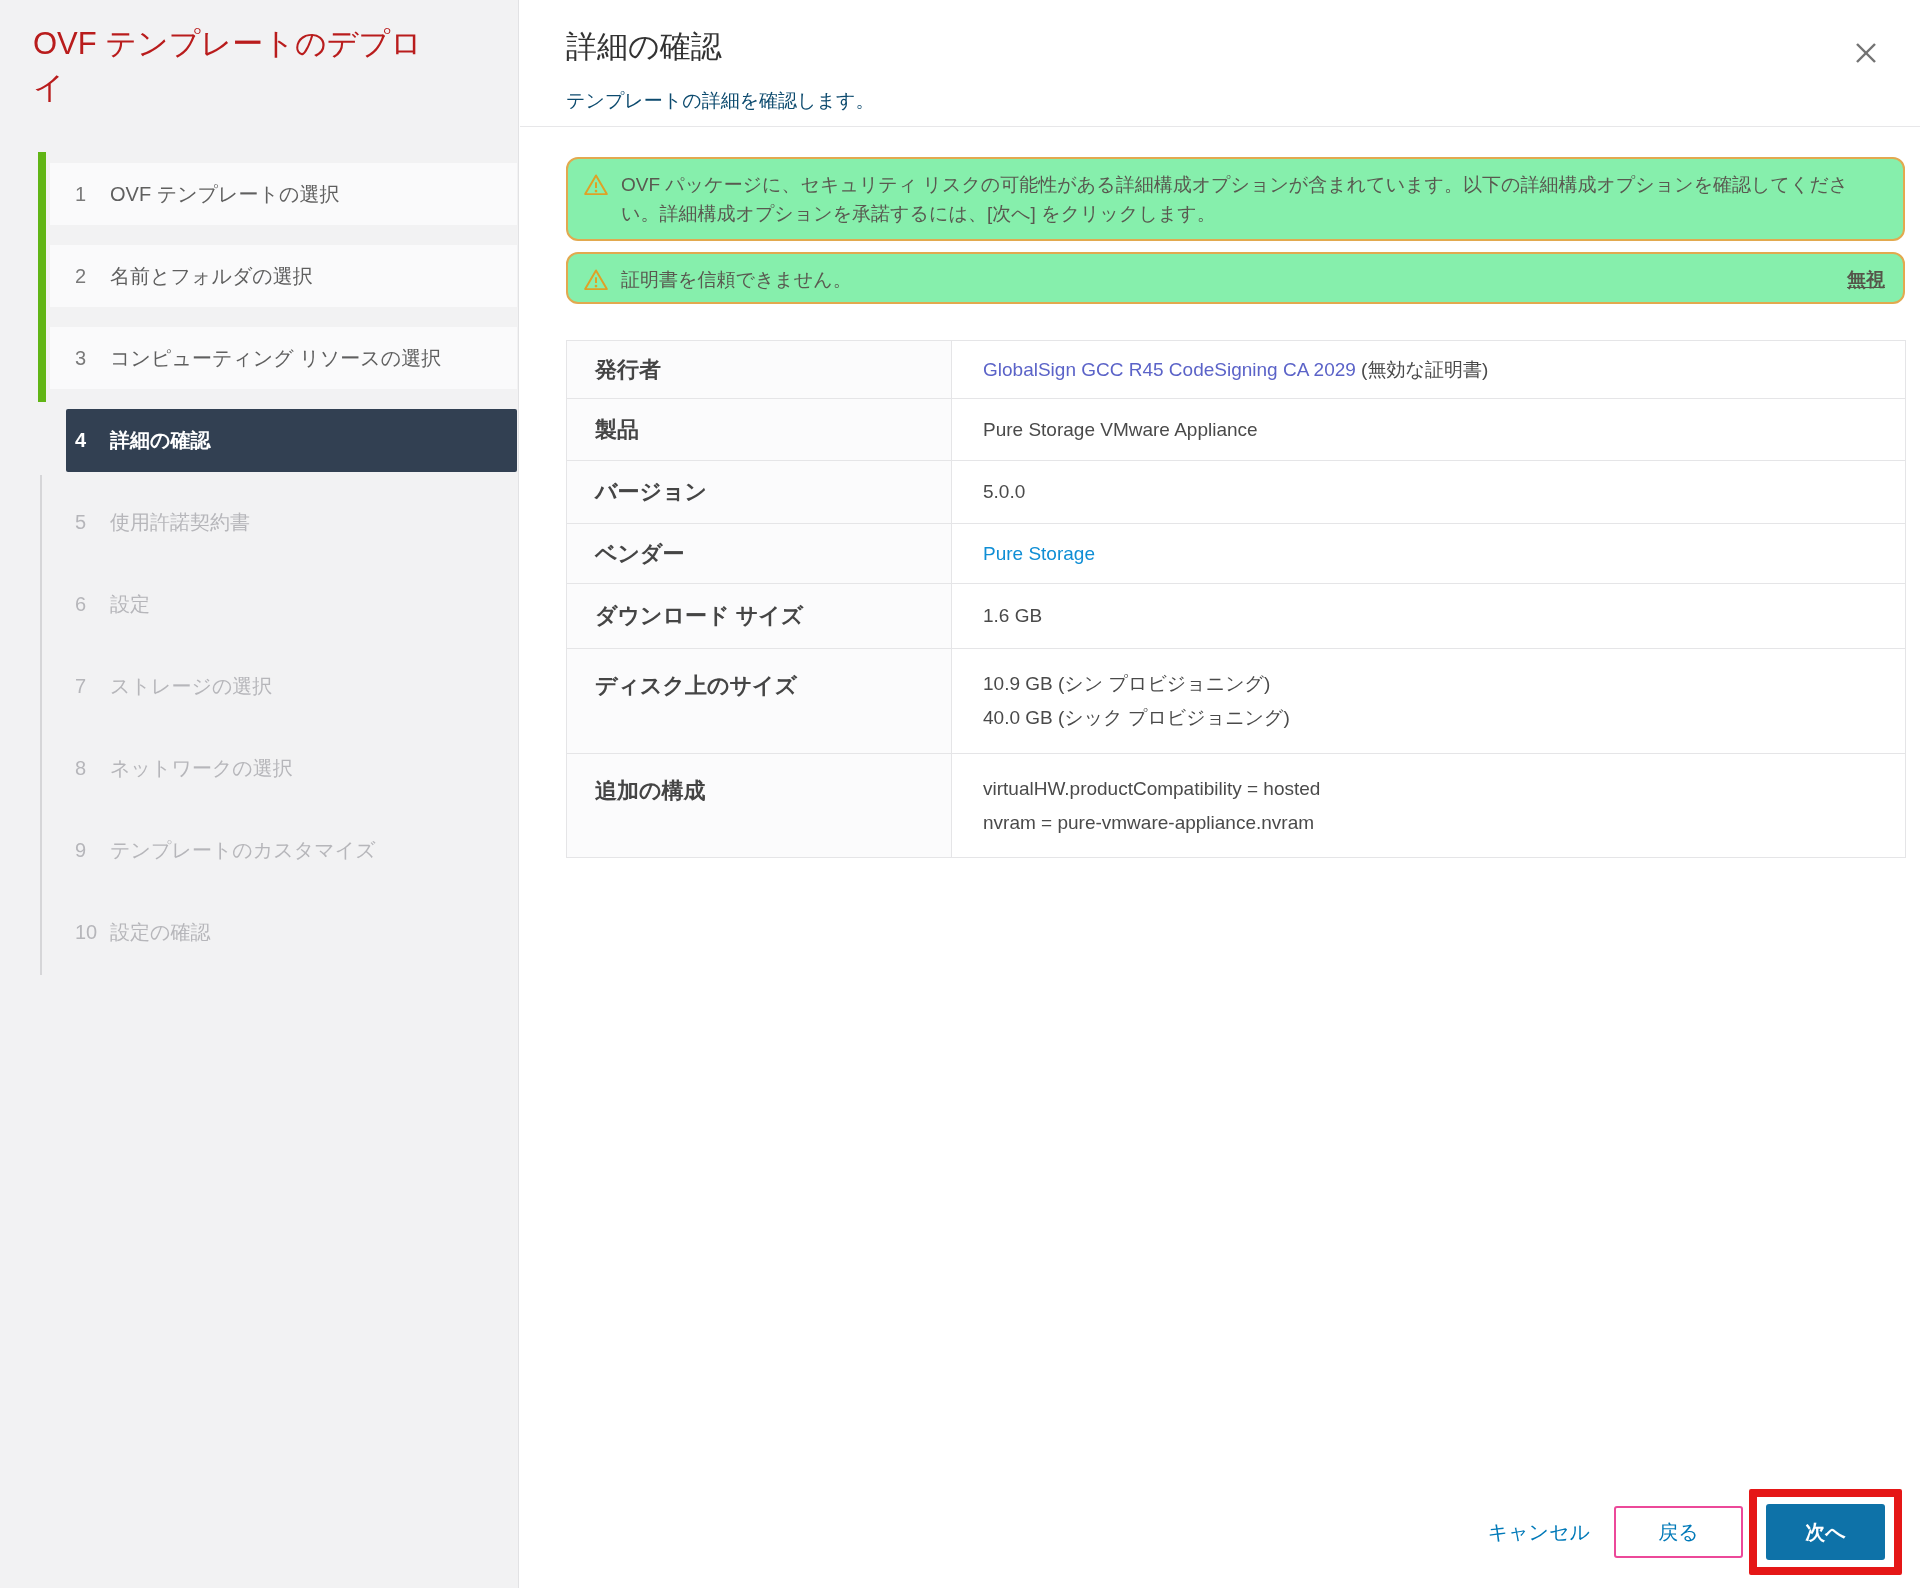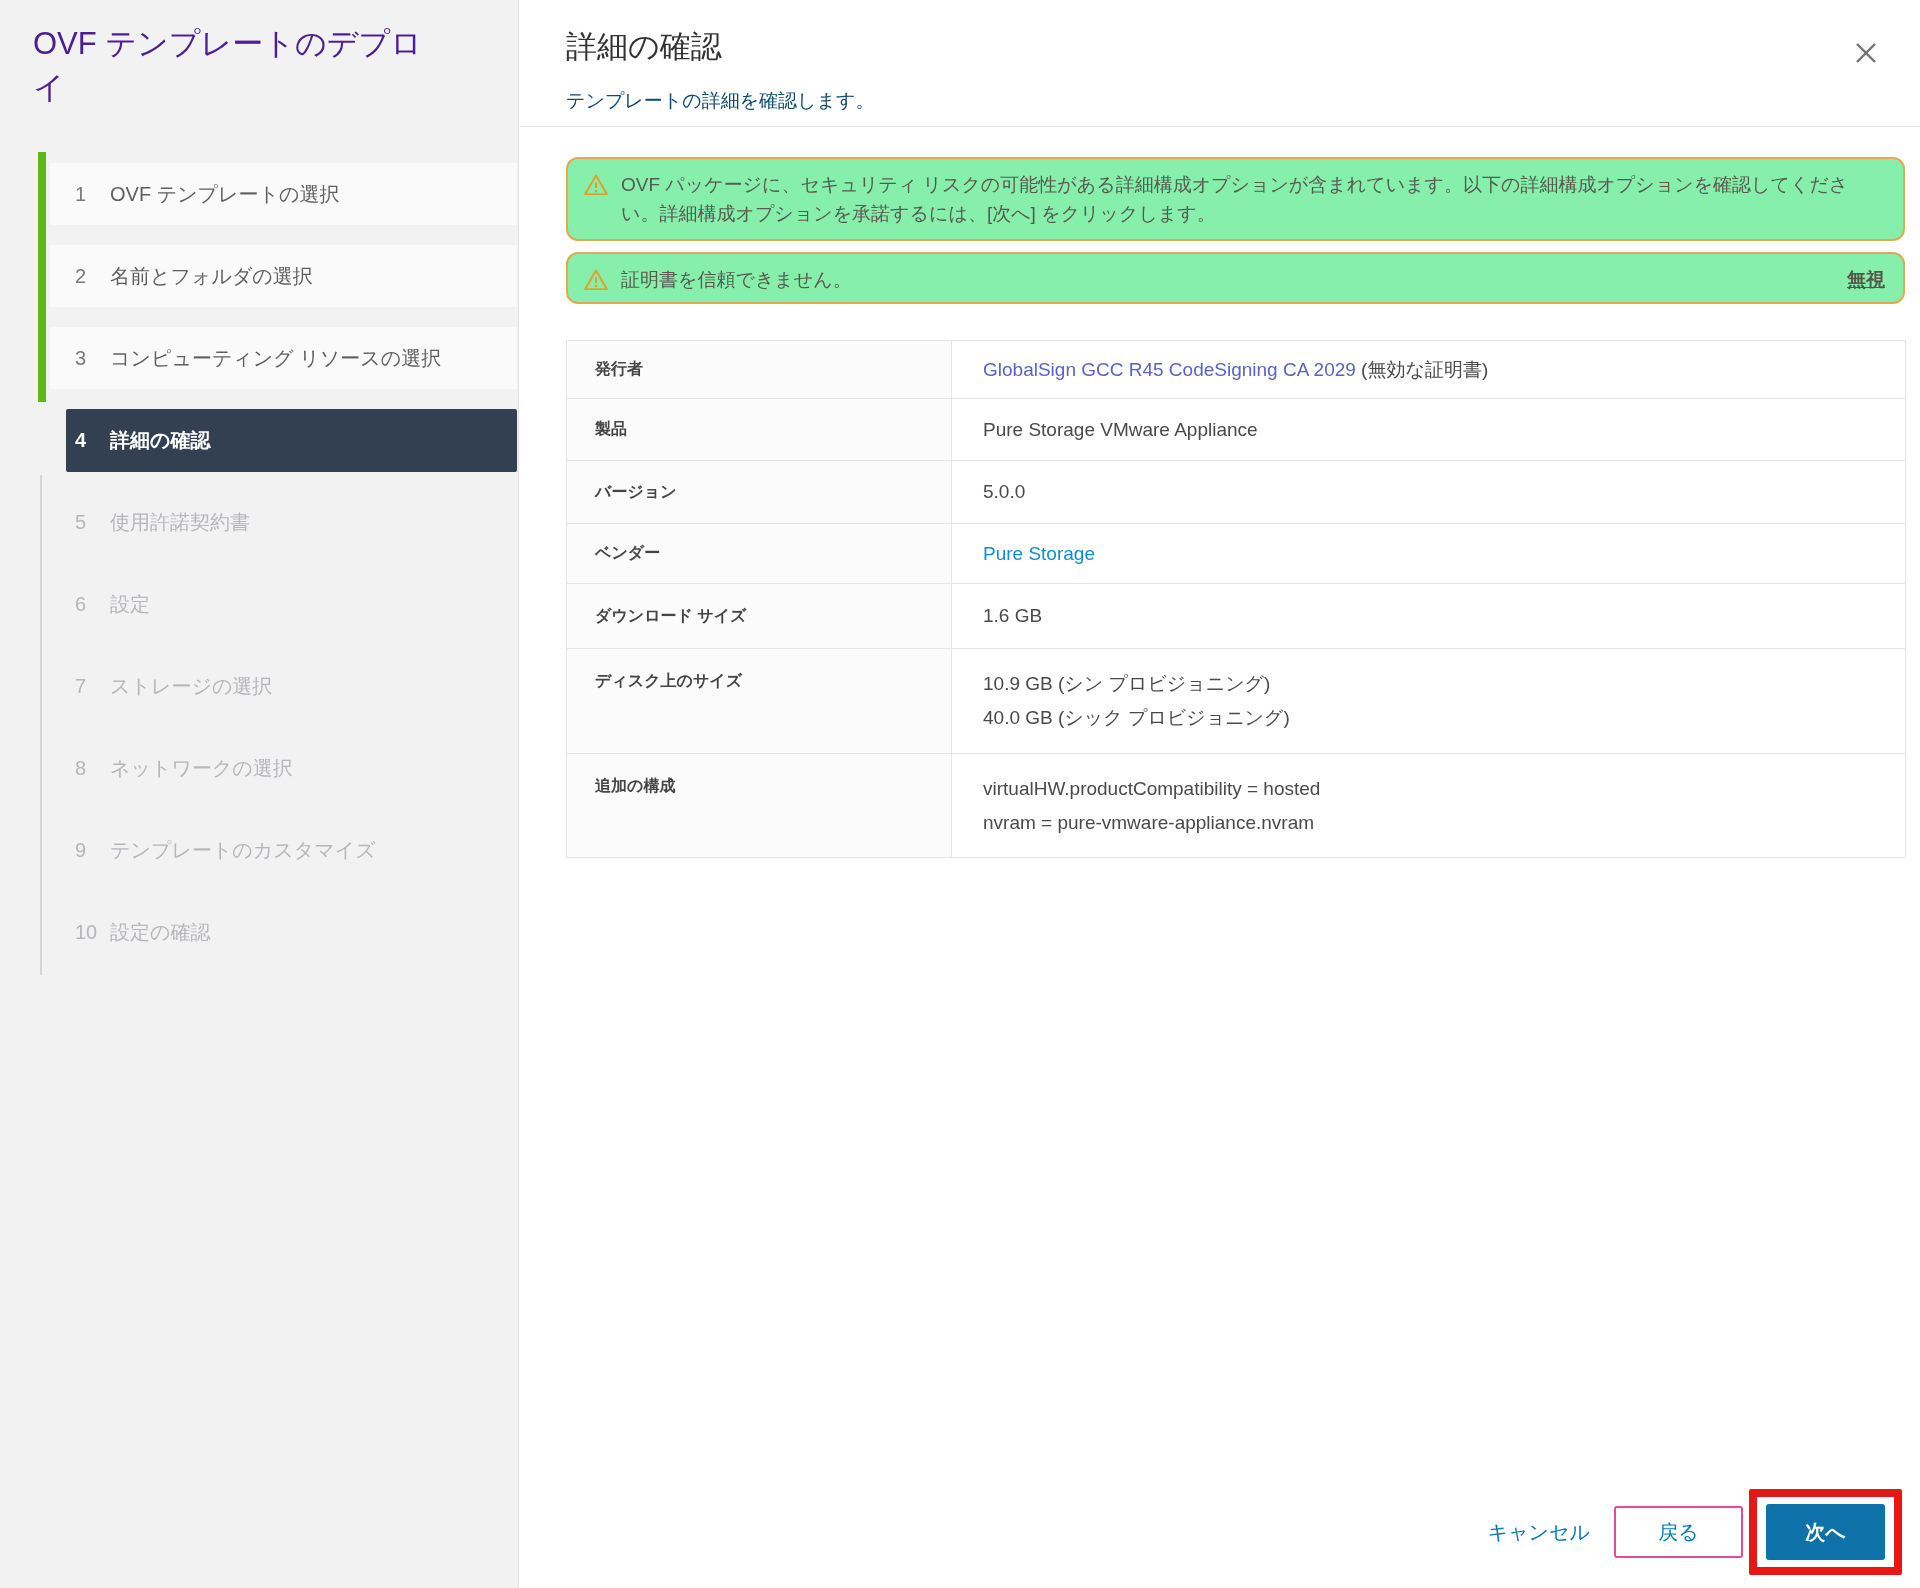--- a/index.html
+++ b/index.html
@@ -4,21 +4,21 @@
 <style>
   * { margin:0; padding:0; box-sizing:border-box; }
   html,body { background:#ffffff; }
   body { font-family:"Liberation Sans","DejaVu Sans",sans-serif; }
   .dialog { position:relative; width:1920px; height:1588px; background:#ffffff; overflow:hidden; }
 
   
   .sidebar { position:absolute; left:0; top:0; width:519px; height:100%;
              background:#f2f2f3; border-right:1px solid #e2e2e4; }
   .wizard-title { position:absolute; left:33px; top:22px; width:392px;
-                  font-size:31px; line-height:44px; font-weight:400; color:#4c1d95; }
+                  font-size:31px; line-height:44px; font-weight:400; color:#b91c1c; }
   .rail-green { position:absolute; left:38px; top:152px; width:8px; height:250px; background:#61b515; }
   .rail-gray  { position:absolute; left:40px; top:475px; width:2px; height:500px; background:#d6d6d8; }
 
   .step { position:absolute; left:50px; right:1px; height:62px;
           display:flex; align-items:center; padding-left:25px; font-size:20px; }
   .step .num { width:26px; flex:none; }
   .step .lbl { margin-left:9px; white-space:nowrap; }
   .step.completed { background:#fafafb; }
   .step.completed .num { color:#7a7a7a; }
   .step.completed .lbl { color:#5f5f5f; }
@@ -45,21 +45,21 @@
   .banner-cert .warn-icon { margin-top:0; }
   .banner-text { margin-left:12px; font-size:19px; line-height:29px; color:#595950; flex:1; }
   .ignore-link { flex:none; font-size:19px; font-weight:700; color:#55554a;
                  text-decoration:underline; cursor:pointer; margin-left:20px; }
 
   
   .details { position:absolute; left:46px; top:340px; width:1340px;
              border-collapse:collapse; table-layout:fixed; }
   .details col.c-label { width:385px; }
   .details td { border:1px solid #e5e5e7; font-size:19px; vertical-align:middle; }
-  .details td.label { background:#fbfbfc; padding-left:28px; font-size:16px; font-weight:700; color:#454545; }
+  .details td.label { background:#fbfbfc; padding-left:28px; font-size:22px; font-weight:700; color:#454545; }
   .details td.value { padding-left:31px; color:#4a4a4a; line-height:34px; background:#ffffff; }
   tr.r1 { height:58px; } tr.r2 { height:62px; } tr.r3 { height:63px; } tr.r4 { height:60px; }
   tr.r5 { height:65px; } tr.r6 { height:105px; } tr.r7 { height:104px; }
   tr.r6 td.label, tr.r7 td.label { vertical-align:top; padding-top:22px; }
   .link-cert { color:#5b63c8; cursor:pointer; }
   .link-vendor { color:#0f8ed5; cursor:pointer; }
 
   
   .footer { position:absolute; right:18px; bottom:13px; display:flex; align-items:center; }
   .cancel-link { font-size:20px; color:#0079b8; cursor:pointer; margin-right:24px; }

